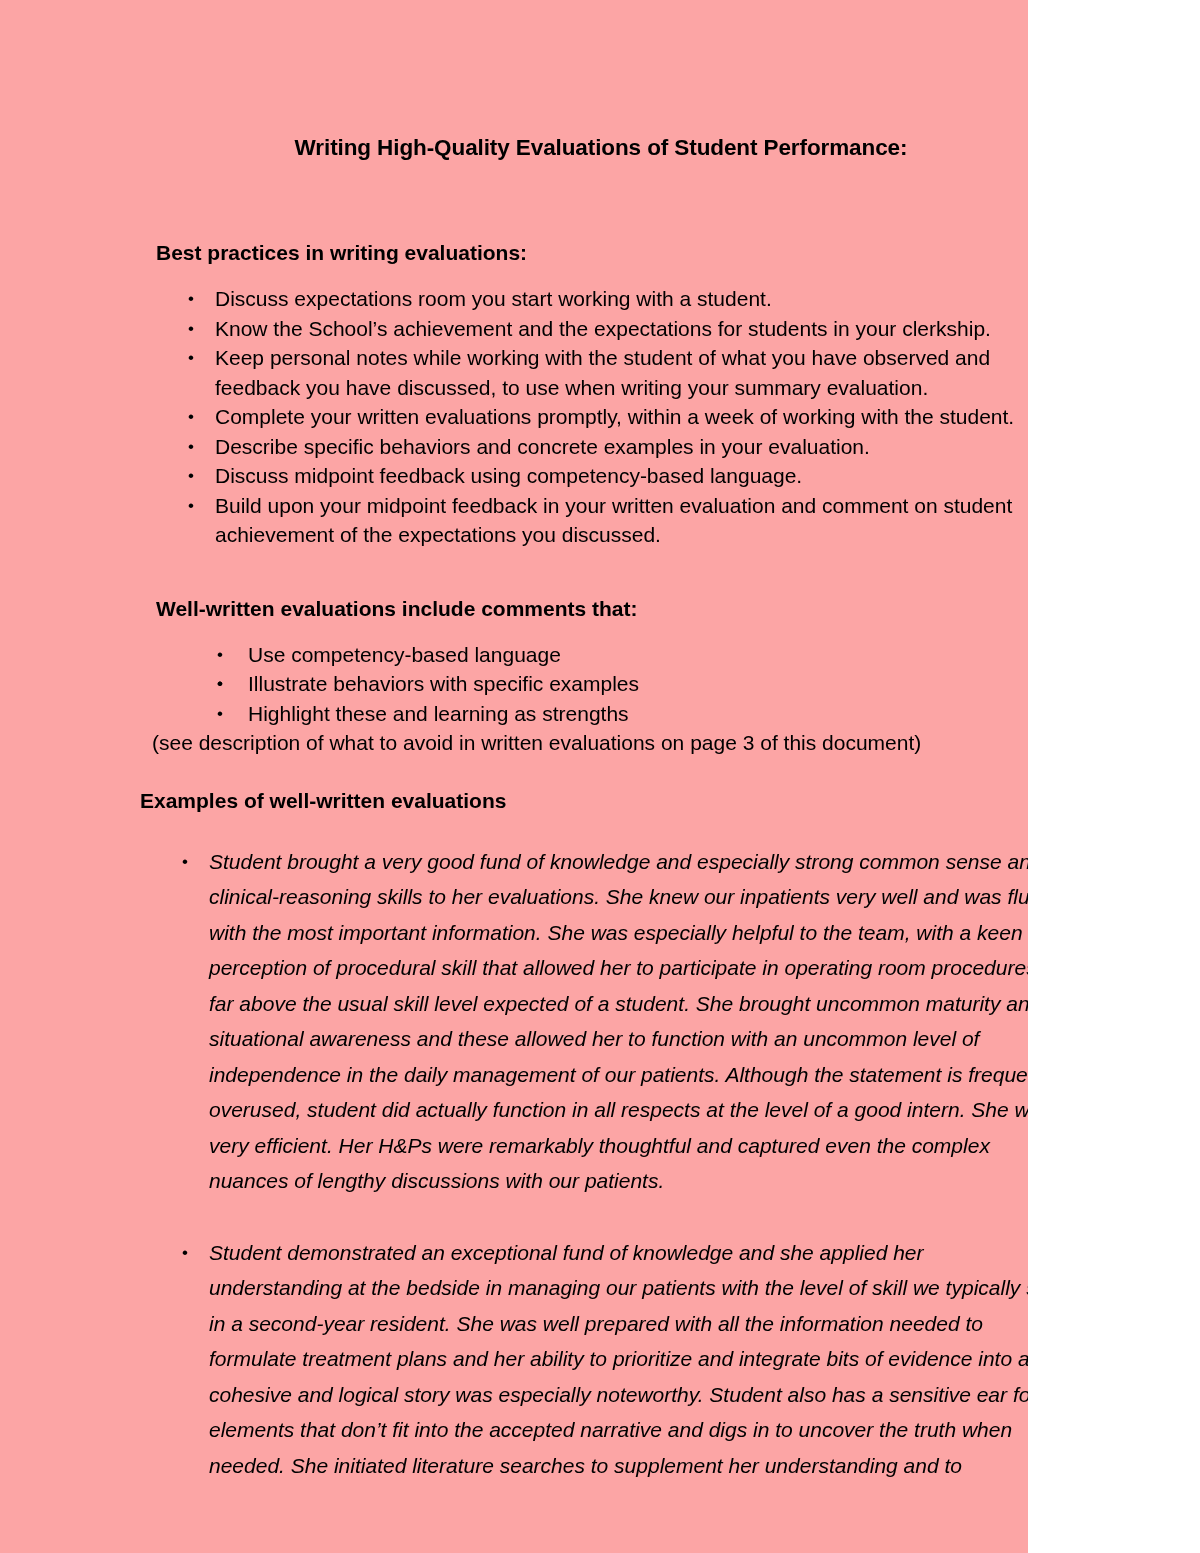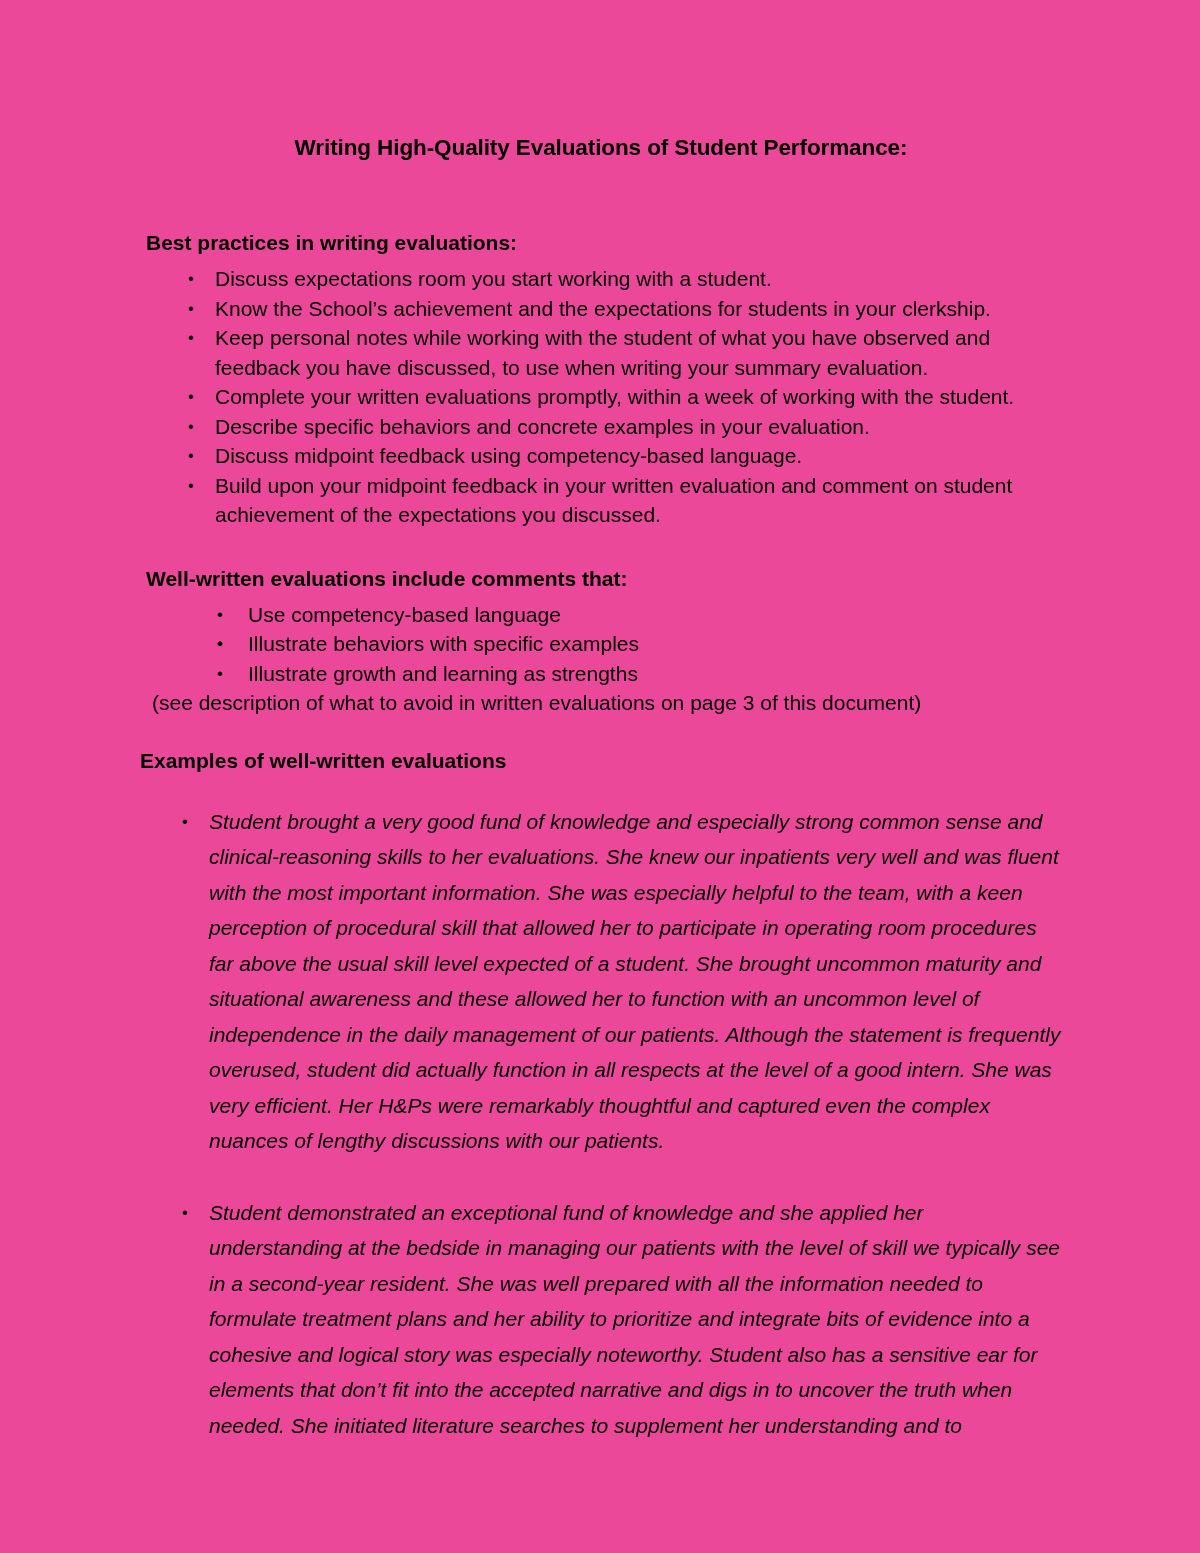--- a/index.html
+++ b/index.html
@@ -7,23 +7,23 @@
     padding: 0;
     background: #ffffff;
   }
   body {
     font-family: "Liberation Sans", sans-serif;
     color: #000000;
     -webkit-font-smoothing: antialiased;
   }
   .page {
     position: relative;
-    width: 1200px;
+    width: 1028px;
     height: 1553px;
-    background: #ec4899;
+    background: #fca5a5;
     box-sizing: border-box;
     overflow: hidden;
   }
   .content {
     position: absolute;
     left: 140px;
     top: 132px;
     width: 922px;
   }
 
@@ -37,21 +37,21 @@
   }
   .doc-title .line {
     display: block;
   }
 
   
   .section-heading {
     font-weight: bold;
     font-size: 21px;
     line-height: 30px;
-    margin: 6px;
+    margin: 16px;
   }
   .spacer-lg { height: 58px; }
   .spacer-md { height: 28px; }
 
   
   ul.bullets {
     list-style: none;
     margin: 0;
     padding: 0;
   }
@@ -165,21 +165,21 @@
       </li>
       <li>
         <span class="bullet-glyph">•</span>
       </li>
       <li>
         <span class="bullet-glyph">•</span>
         <span class="li-text">Illustrate behaviors with specific examples</span>
       </li>
       <li>
         <span class="bullet-glyph">•</span>
-        <span class="li-text">Illustrate growth and learning as strengths</span>
+        <span class="li-text">Highlight these and learning as strengths</span>
       </li>
     </ul>
 
     <div class="note-line">(see description of what to avoid in written evaluations on page 3 of this document)</div>
 
     <div class="spacer-md"></div>
 
     <div class="examples-heading">Examples of well-written evaluations</div>
 
     <div class="spacer-md"></div>

